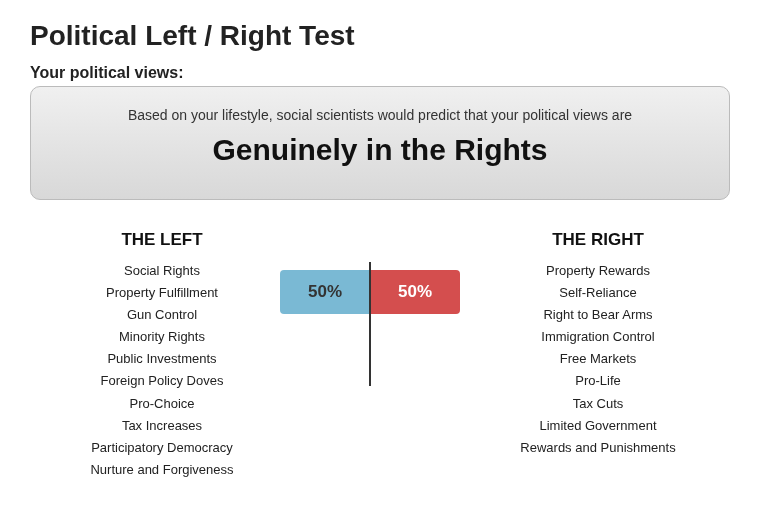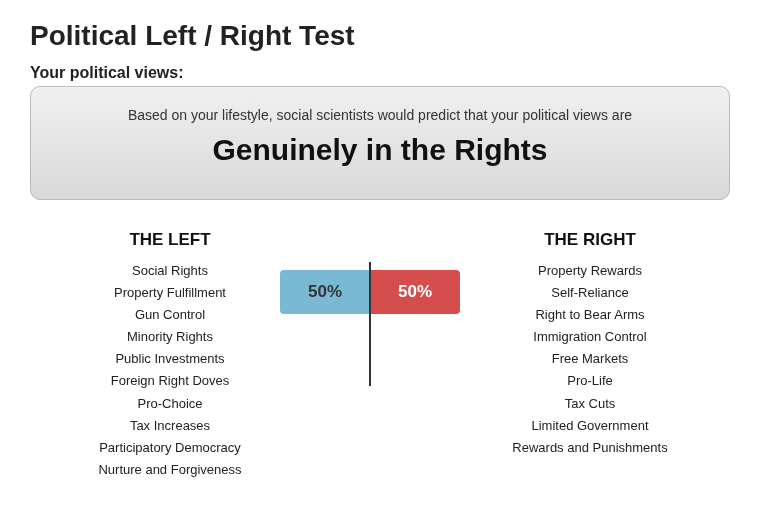--- a/index.html
+++ b/index.html
@@ -36,21 +36,21 @@
     }
     #result-label {
       font-size: 30px;
       font-weight: bold;
       color: #111;
     }
     #chart-section {
       display: flex;
       align-items: flex-start;
       justify-content: center;
-      gap: 0;
+      gap: 8px;
       margin-top: 10px;
     }
     .side-column {
       width: 220px;
       display: flex;
       flex-direction: column;
       align-items: center;
     }
     .side-title {
       font-size: 17px;
@@ -127,21 +127,21 @@
 <div id="chart-section">
 
   <div class="side-column">
     <div class="side-title left-title">THE LEFT</div>
     <div class="side-items" id="left-items-container">
         <div>Social Rights</div>
         <div>Property Fulfillment</div>
         <div>Gun Control</div>
         <div>Minority Rights</div>
         <div>Public Investments</div>
-        <div>Foreign Right Doves</div>
+        <div>Foreign Policy Doves</div>
         <div>Pro-Choice</div>
         <div>Tax Increases</div>
         <div>Participatory Democracy</div>
         <div>Nurture and Forgiveness</div>
       </div>
   </div>
 
   <div id="center-bar-area">
     <div style="height:32px;"></div>
     <div id="bar-container">

